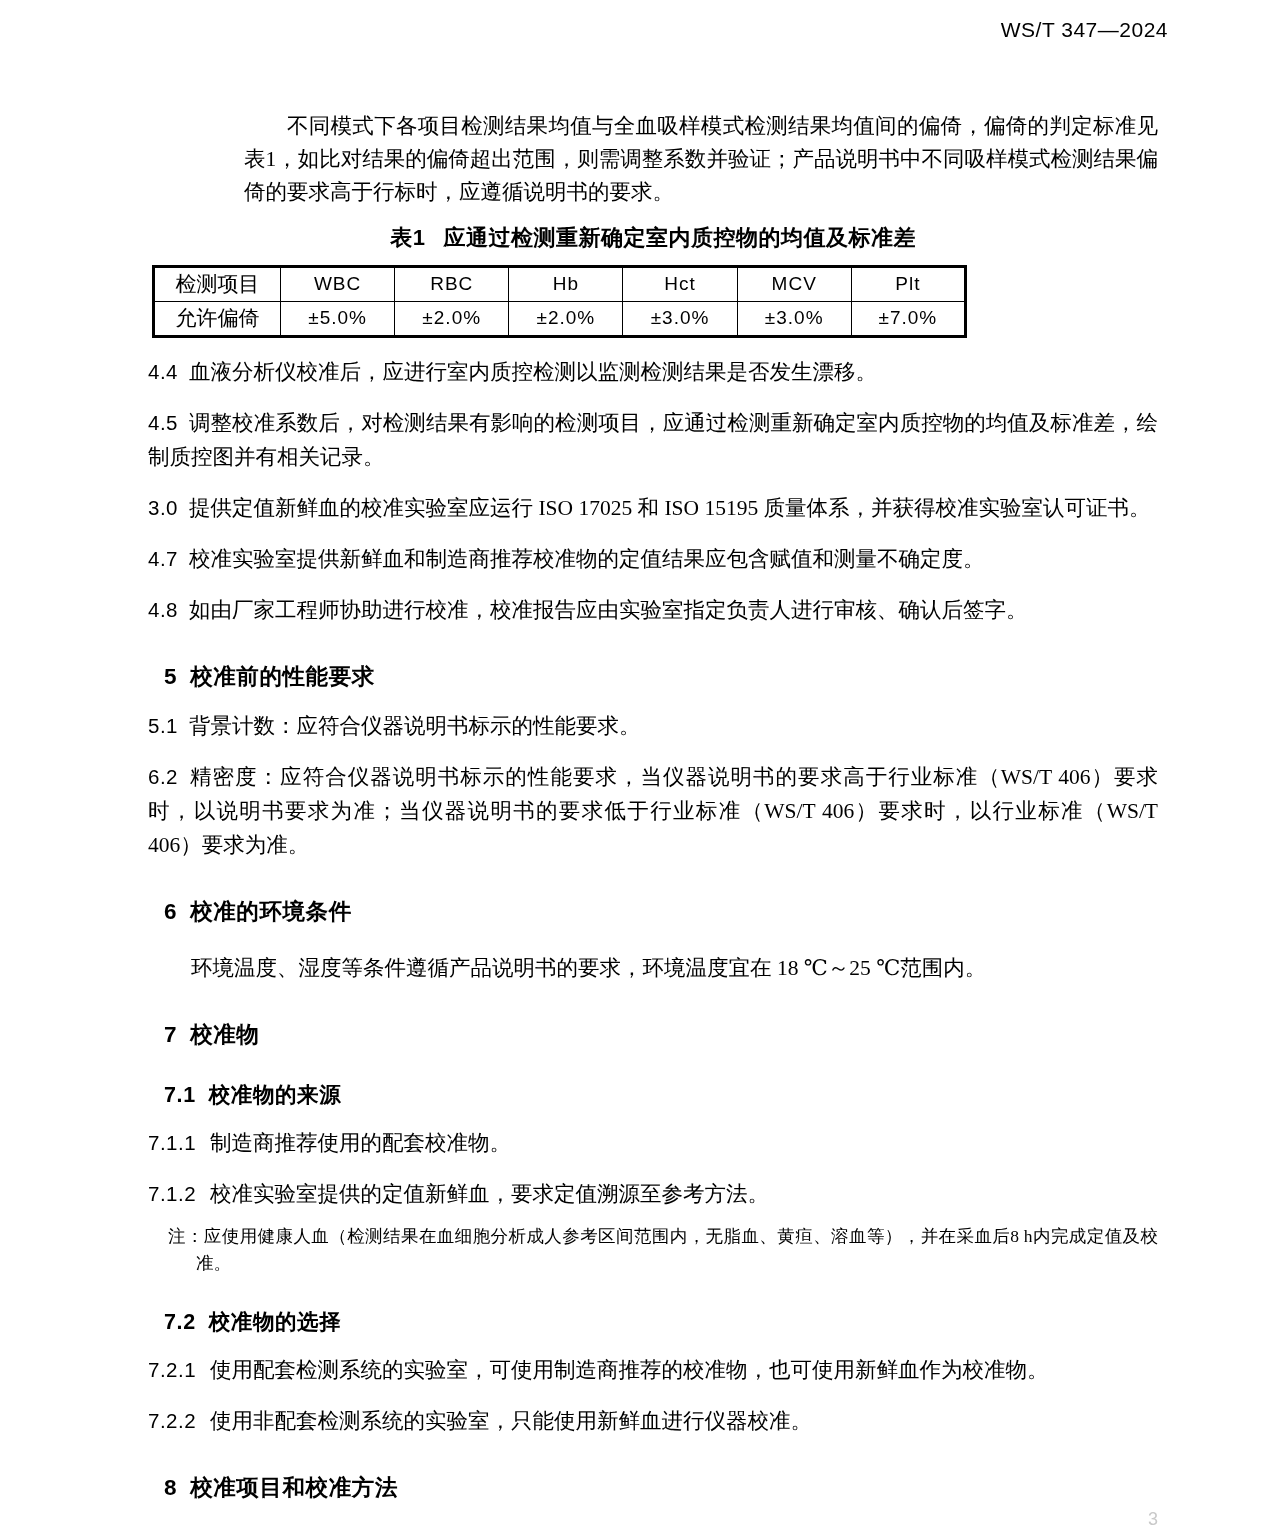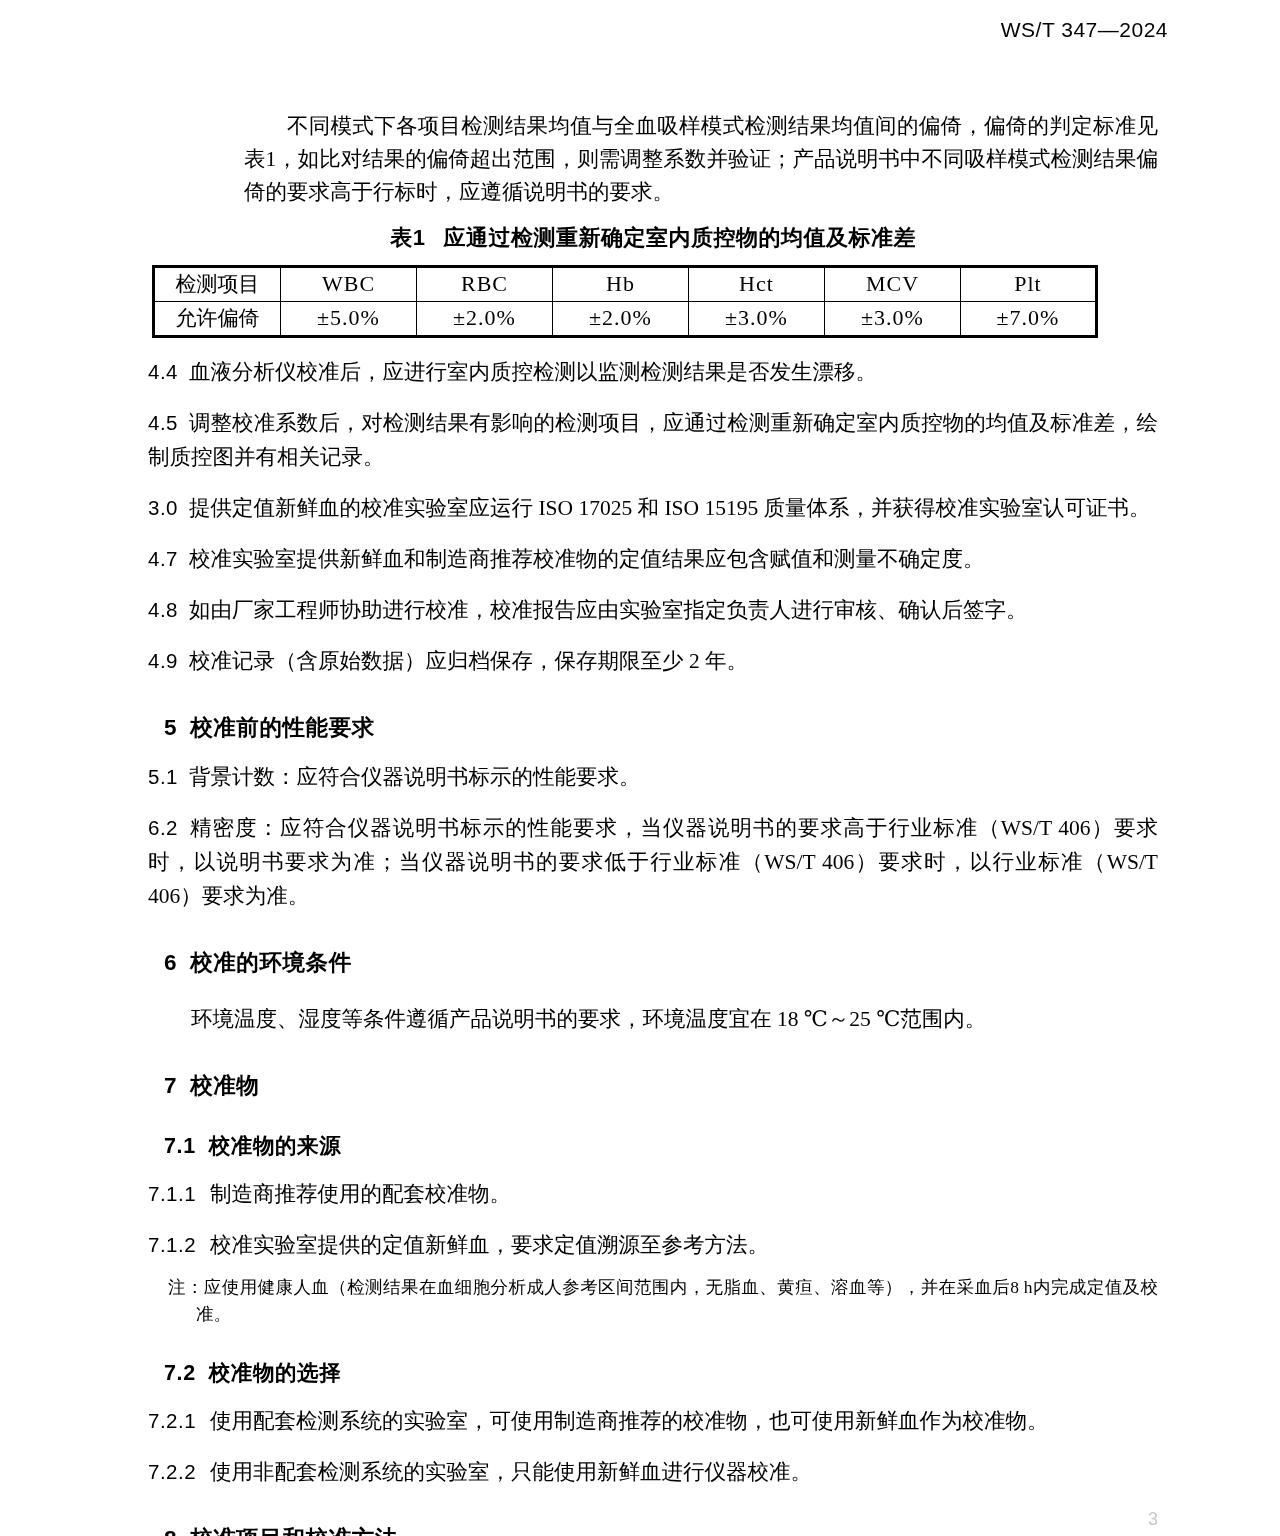--- a/index.html
+++ b/index.html
@@ -60,21 +60,21 @@
     font-size: 22px;
     font-weight: bold;
     text-align: center;
     margin: 14px 0 12px 0;
     letter-spacing: 0.5px;
   }
   .table-caption .cap-num { margin-right: 18px; }
 
   table.spec {
     border-collapse: collapse;
-    width: 946px;
+    width: 815px;
     margin: 0 0 0 4px;
     border-top: 3px solid #000;
     border-bottom: 3px solid #000;
     border-left: 3px solid #000;
     border-right: 3px solid #000;
     table-layout: fixed;
   }
   table.spec td {
     border-left: 1.5px solid #000;
     border-right: 1.5px solid #000;
@@ -84,22 +84,22 @@
     font-size: 21px;
     height: 28px;
     padding: 2px 0 3px 0;
     font-family: "Liberation Serif", "DejaVu Serif", serif;
   }
   table.spec tr.row-head td { border-top: none; }
   table.spec tr.row-body td { border-bottom: none; }
   table.spec td.c-first { border-left: none; width: 125px; }
   table.spec td.c-last  { border-right: none; }
   table.spec td.latin {
-    font-family: Liberation Serif, serif;
-    font-size: 22px;
+    font-family: Liberation Sans, sans-serif;
+    font-size: 19px;
     letter-spacing: 1px;
   }
 
   
   .clause {
     font-size: 21.5px;
     line-height: 34px;
     text-align: justify;
     text-justify: inter-ideograph;
     margin: 17px 0 0 0;
@@ -219,23 +219,20 @@
     </p>
 
     <p class="clause">
       <span class="num">4.7</span><span>校准实验室提供新鲜血和制造商推荐校准物的定值结果应包含赋值和测量不确定度。</span>
     </p>
 
     <p class="clause">
       <span class="num">4.8</span><span>如由厂家工程师协助进行校准，校准报告应由实验室指定负责人进行审核、确认后签字。</span>
     </p>
 
-    <p class="clause">
-      <span class="num">4.9</span><span>校准记录（含原始数据）应归档保存，保存期限至少 2 年。</span>
-    </p>
 
     <h2 class="sec">
       <span class="num">5</span><span>校准前的性能要求</span>
     </h2>
 
     <p class="clause">
       <span class="num">5.1</span><span>背景计数：应符合仪器说明书标示的性能要求。</span>
     </p>
 
     <p class="clause">

